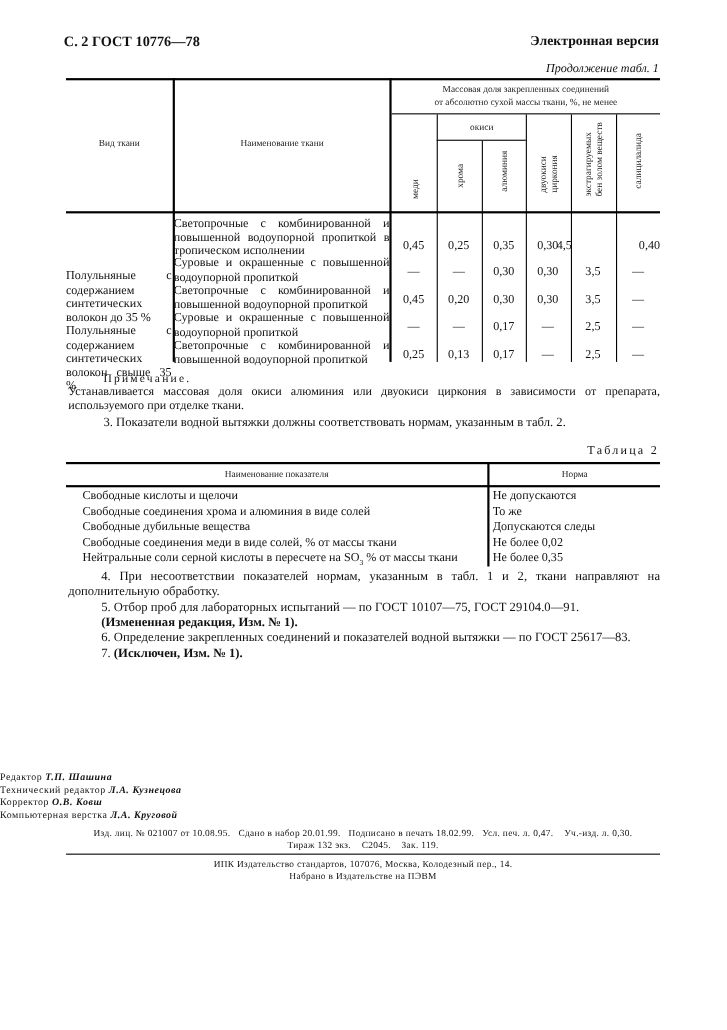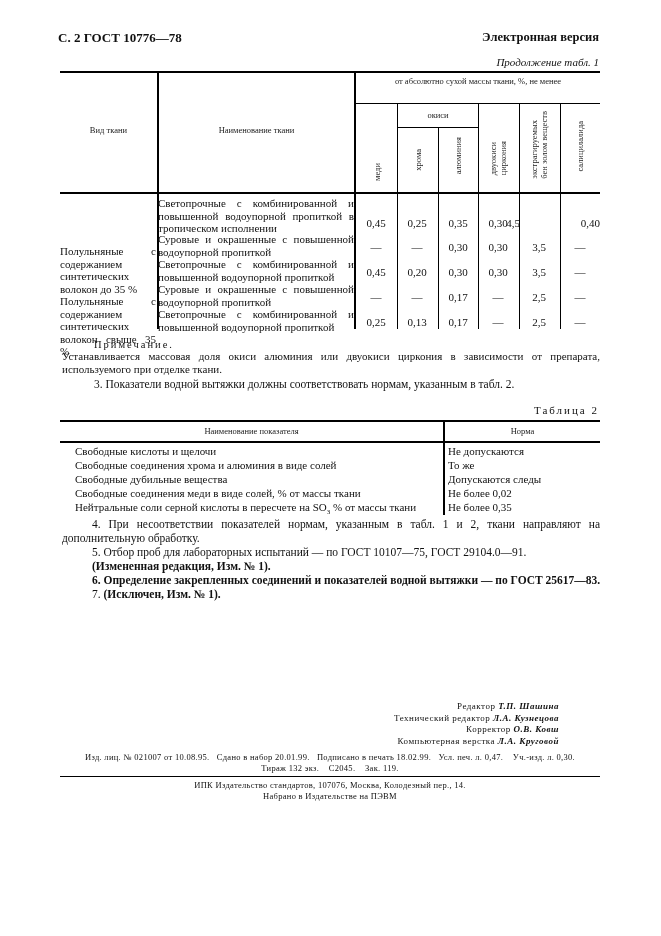--- a/index.html
+++ b/index.html
@@ -21,21 +21,21 @@
   .name-col { position: absolute; font-size: 11px; line-height: 12.5px; width: 196px; text-align: justify; text-align-last: left; }
 
   .note-title { left: 94px; top: 339px; font-size: 10.5px; letter-spacing: 2px; }
   .note-text { left: 62px; top: 350px; width: 538px; font-size: 11px; line-height: 12.5px; text-align: justify; text-align-last: left; }
   .para { font-size: 11.5px; line-height: 14px; }
 
   .t2cap { right: 62px; top: 404px; font-size: 11px; letter-spacing: 2px; }
   .t2 { left: 60px; top: 420px; width: 540px; height: 95px; }
   .t2 .row { position: absolute; font-size: 11px; }
 
-  .credits { left: 0; width: 559px; text-align: right; font-size: 9px; line-height: 11.5px; top: 701px; letter-spacing: 0.5px; }
+  .credits { left: 0; width: 559px; text-align: left; font-size: 9px; line-height: 11.5px; top: 701px; letter-spacing: 0.5px; }
   .credits i { font-style: italic; font-weight: bold; }
   .imprint { left: 60px; width: 540px; text-align: center; font-size: 8.5px; line-height: 11px; top: 752px; letter-spacing: 0.3px; }
   .pub { left: 60px; width: 540px; text-align: center; font-size: 8.5px; line-height: 11px; top: 778px; letter-spacing: 0.3px; }
 </style>
 </head>
 <body>
 
 <div class="abs hdr-left">С. 2 ГОСТ 10776—78</div>
 <div class="abs hdr-right">Электронная версия</div>
 <div class="abs cont">Продолжение табл. 1</div>
@@ -50,20 +50,21 @@
   <div class="vline" style="left:294px;top:0;width:2px;height:258px;"></div>
   <div class="vline" style="left:337px;top:33px;width:1px;height:225px;"></div>
   <div class="vline" style="left:378px;top:57px;width:1px;height:201px;"></div>
   <div class="vline" style="left:418px;top:33px;width:1px;height:225px;"></div>
   <div class="vline" style="left:459px;top:33px;width:1px;height:225px;"></div>
   <div class="vline" style="left:500px;top:33px;width:1px;height:225px;"></div>
 
   <div class="hd" style="left:0;top:54px;width:97px;">Вид ткани</div>
   <div class="hd" style="left:99px;top:54px;width:195px;">Наименование ткани</div>
   <div class="hd" style="left:296px;top:5px;width:244px;line-height:11px;">
+    <div>Массовая доля закрепленных соединений</div>
     <div>от абсолютно сухой массы ткани, %, не менее</div>
   </div>
   <div class="hd" style="left:338px;top:39px;width:80px;">окиси</div>
   <div class="rot" style="left:312px;top:92px;">меди</div>
   <div class="rot" style="left:353px;top:78px;">хрома</div>
   <div class="rot" style="left:393px;top:66px;">алюминия</div>
   <div class="rot" style="left:428px;top:70px;"><span>двуокиси</span><br><span>циркония</span></div>
   <div class="rot" style="left:469px;top:40px;"><span>экстрагируемых</span><br><span>бен золом веществ</span></div>
   <div class="rot" style="left:515px;top:50px;">салицилалида</div>
 
@@ -131,21 +132,21 @@
   <div class="row" style="left:388px;top:53px;">Допускаются следы</div>
   <div class="row" style="left:15px;top:67px;">Свободные соединения меди в виде солей, % от массы ткани</div>
   <div class="row" style="left:388px;top:67px;">Не более 0,02</div>
   <div class="row" style="left:15px;top:81px;"><span>Нейтральные соли серной кислоты в пересчете на SO</span><sub style="font-size:7px;">3</sub><span> % от массы ткани</span></div>
   <div class="row" style="left:388px;top:81px;">Не более 0,35</div>
 </div>
 
 <div class="abs para" style="left:62px;top:517px;width:538px;text-indent:30px;text-align:justify;text-align-last:left;">4. При несоответствии показателей нормам, указанным в табл. 1 и 2, ткани направляют на дополнительную обработку.</div>
 <div class="abs para" style="left:92px;top:545px;">5. Отбор проб для лабораторных испытаний — по ГОСТ 10107—75, ГОСТ 29104.0—91.</div>
 <div class="abs para bold" style="left:92px;top:559px;font-weight:bold;">(Измененная редакция, Изм. № 1).</div>
-<div class="abs para" style="left:92px;top:573px;font-weight:bold;">6. Определение закрепленных соединений и показателей водной вытяжки — по ГОСТ 25617—83.</div>
+<div class="abs para" style="left:92px;top:573px;">6. Определение закрепленных соединений и показателей водной вытяжки — по ГОСТ 25617—83.</div>
 <div class="abs para" style="left:92px;top:587px;"><span>7.</span> <b>(Исключен, Изм. № 1).</b></div>
 
 <div class="abs credits">
   <div><span>Редактор</span> <i>Т.П. Шашина</i></div>
   <div><span>Технический редактор</span> <i>Л.А. Кузнецова</i></div>
   <div><span>Корректор</span> <i>О.В. Ковш</i></div>
   <div><span>Компьютерная верстка</span> <i>Л.А. Круговой</i></div>
 </div>
 
 <div class="abs imprint">

